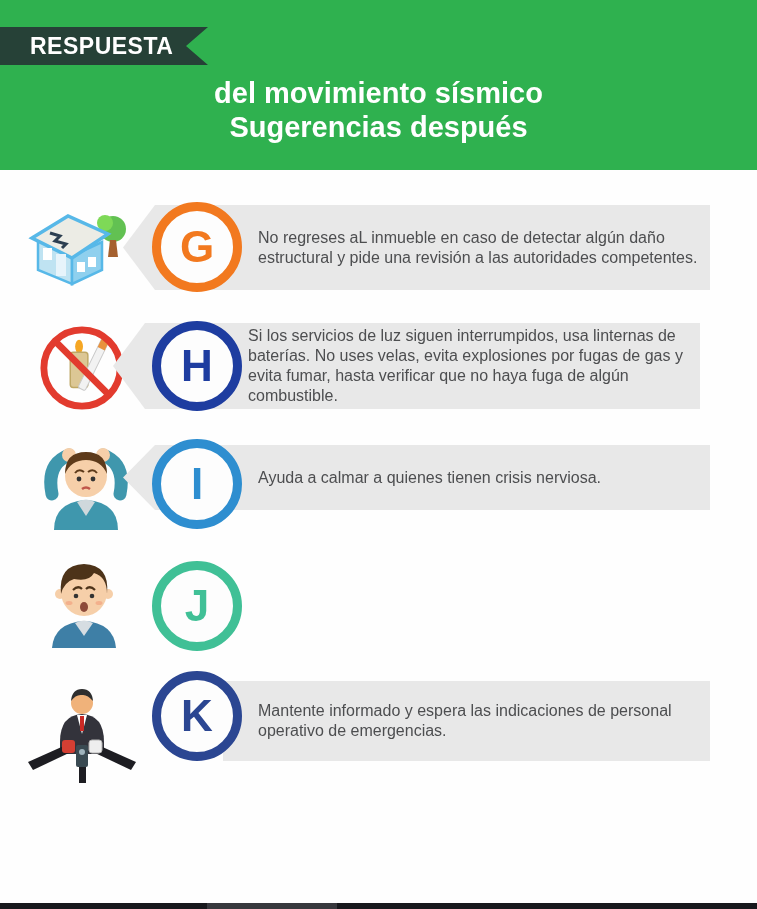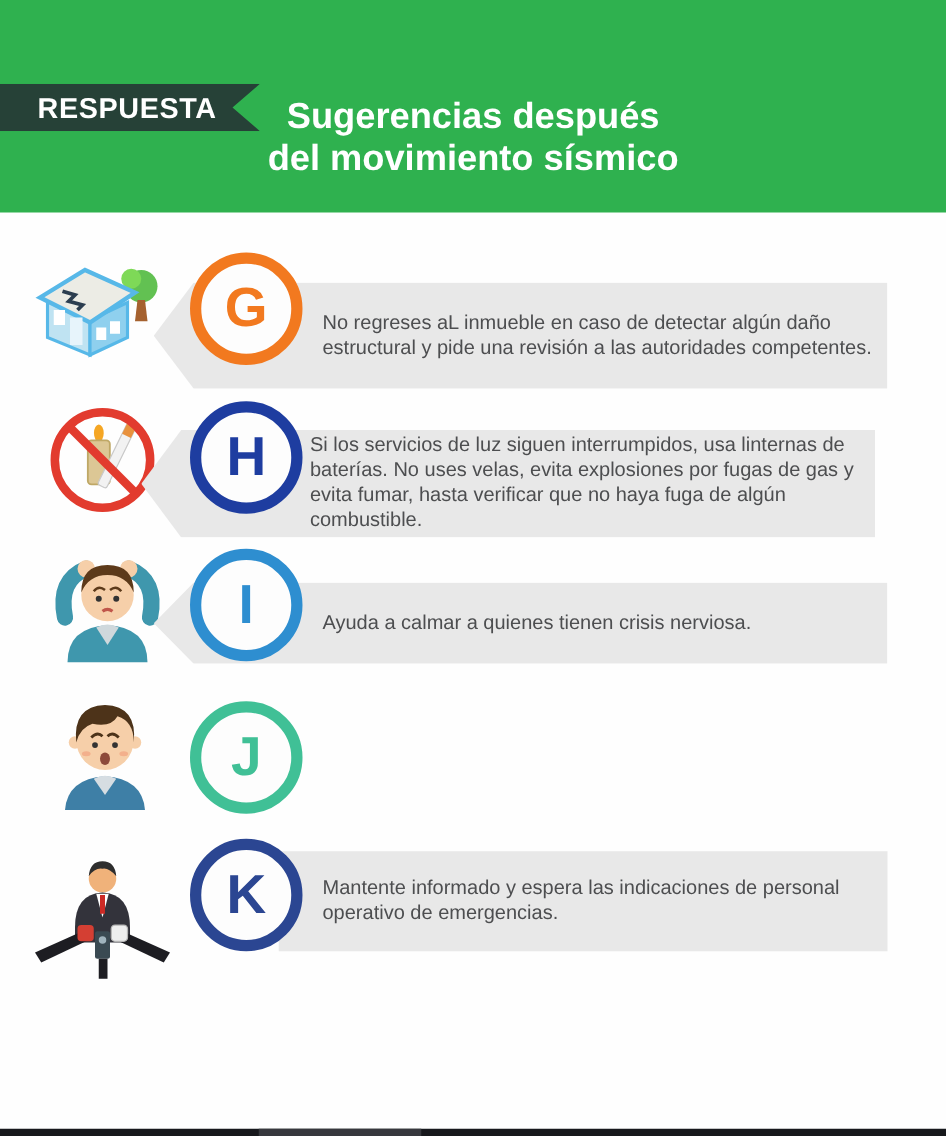--- a/index.html
+++ b/index.html
@@ -8,33 +8,32 @@
     background:#fefefe;font-family:"Liberation Sans",sans-serif;
   }
   
   .band{position:absolute;left:0;top:0;width:757px;height:170px;background:#2fb14f;}
   .ribbon{
     position:absolute;left:0;top:27px;height:38px;width:208px;
     background:#264137;color:#fff;display:flex;align-items:center;
     padding-left:30px;box-sizing:border-box;
     font-size:23px;font-weight:bold;letter-spacing:.5px;
     clip-path:polygon(0 0,100% 0,calc(100% - 22px) 50%,100% 100%,0 100%);
-    margin-top:40px;
   }
   .title{
     position:absolute;left:0;top:76px;width:100%;text-align:center;
     color:#fff;font-size:29px;font-weight:bold;line-height:34px;
   }
   
   .icon{position:absolute;}
   .bubble{
     position:absolute;background:#e8e8e8;display:flex;align-items:center;
     box-sizing:border-box;
   }
-  .bubble.notch{clip-path:polygon(32px 0,100% 0,100% 100%,32px 100%,0 50%);margin-top:21px;}
+  .bubble.notch{clip-path:polygon(32px 0,100% 0,100% 100%,32px 100%,0 50%);}
   .bubble p{
     margin:0;font-size:16px;line-height:20px;color:#4d4e50;max-width:455px;
   }
   .circle{
     position:absolute;width:72px;height:72px;border-radius:50%;
     border:9px solid #000;background:#fdfdfd;display:flex;
     align-items:center;justify-content:center;
     font-size:44px;font-weight:bold;
   }
   
@@ -44,22 +43,22 @@
 </head>
 <body>
 
 <div class="page">
 
   <div class="band" style="background: rgb(47, 177, 79);">
     <div class="ribbon" style="background: rgb(38, 65, 55);">
       <span>RESPUESTA</span>
     </div>
     <div class="title">
+      <div>del movimiento sísmico</div>
       <div>Sugerencias después</div>
-      <div>del movimiento sísmico</div>
     </div>
   </div>
 
   <div class="icon" style="left:26px;top:202px">
     <svg width="104" height="86" viewBox="0 0 104 86">
       <circle cx="87" cy="27" r="13" fill="#62c152"></circle>
       <circle cx="79" cy="21" r="8" fill="#7ed957"></circle>
       <path d="M84 38 h6 l2 17 h-10 z" fill="#a5612f"></path>
       <polygon points="12,38 12,68 46,82 46,54" fill="#bfe3f2" stroke="#57b8e8" stroke-width="2.5"></polygon>
       <polygon points="46,54 46,82 76,68 76,40" fill="#8fd0ee" stroke="#57b8e8" stroke-width="2.5"></polygon>

